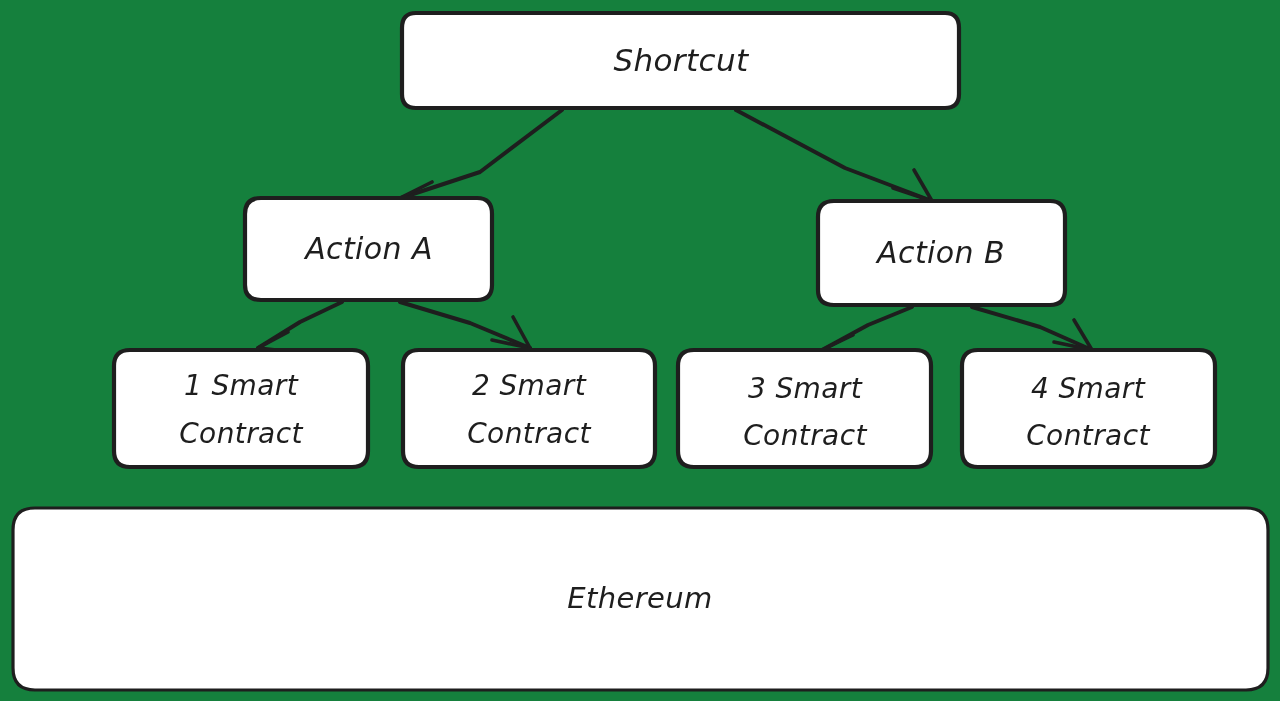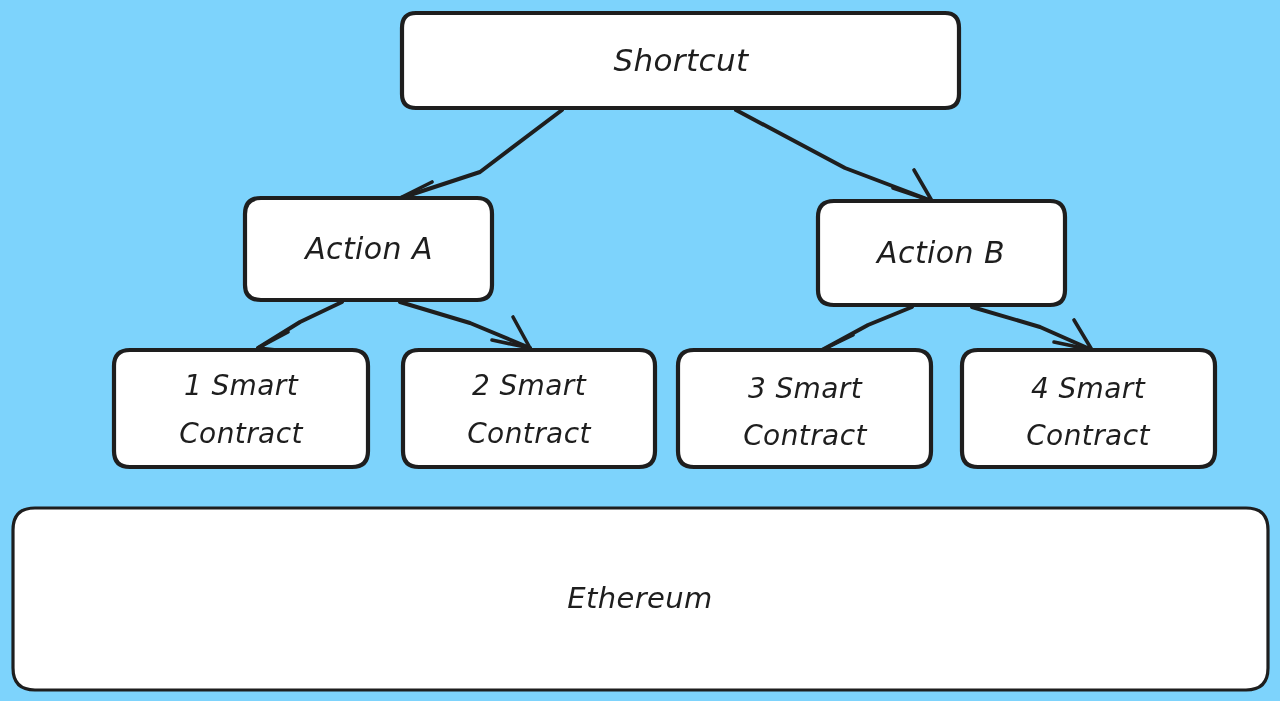--- a/index.html
+++ b/index.html
@@ -11,21 +11,21 @@
   body {
     width: 1280px;
     height: 701px;
     overflow: hidden;
     font-family: "DejaVu Sans", sans-serif;
   }
   #diagram-root {
     position: relative;
     width: 1280px;
     height: 701px;
-    background: #7dd3fc;
+    background: #15803d;
     text-decoration: underline;
   }
   svg#diagram-canvas {
     display: block;
     width: 1280px;
     height: 701px;
   }
   .node-shape {
     fill: #ffffff;
     stroke: #1e1e1e;

